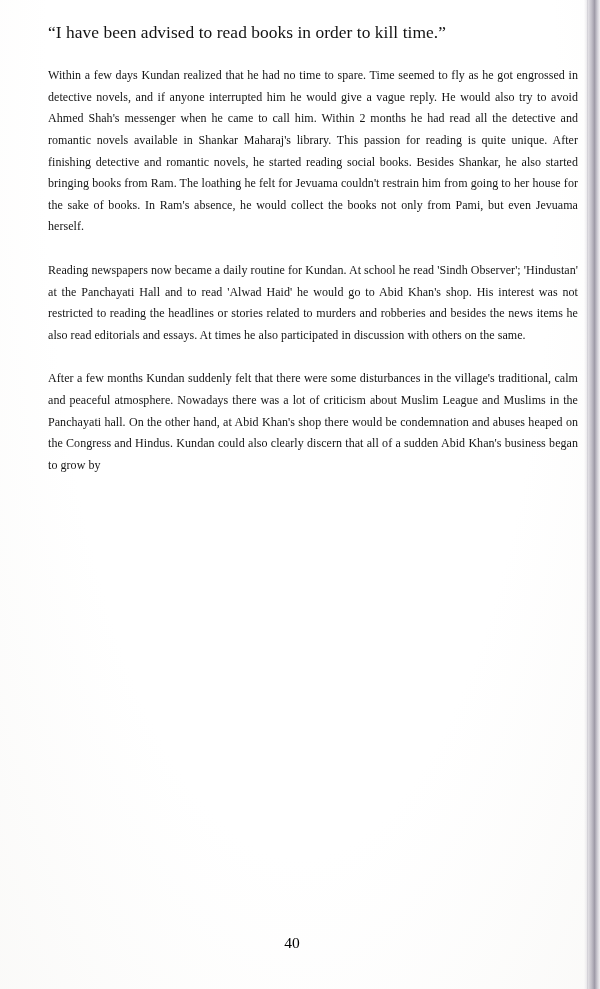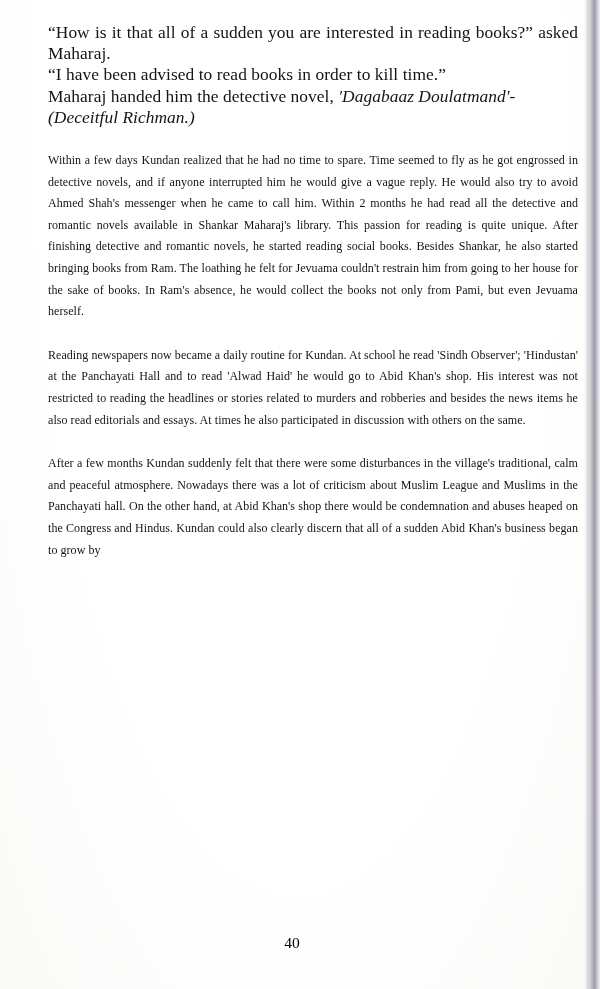--- a/index.html
+++ b/index.html
@@ -128,23 +128,21 @@
 </head>
 <body>
 
 <div class="page">
 
   <div class="paper-tint"></div>
 
   <div class="text-column">
 
     <div class="block dialogue">
-      <p>“How is it that all of a sudden you are interested in reading books?” asked Maharaj.</p>
       <p>“I have been advised to read books in order to kill time.”</p>
-      <p><span>Maharaj handed him the detective novel, </span><span class="ital">'Dagabaaz Doulatmand'-</span><br><span class="ital">(Deceitful Richman.)</span></p>
     </div>
 
     <p class="block prose">Within a few days Kundan realized that he had no time to spare. Time seemed to fly as he got engrossed in detective novels, and if anyone interrupted him he would give a vague reply. He would also try to avoid Ahmed Shah's messenger when he came to call him. Within 2 months he had read all the detective and romantic novels available in Shankar Maharaj's library. This passion for reading is quite unique. After finishing detective and romantic novels, he started reading social books. Besides Shankar, he also started bringing books from Ram. The loathing he felt for Jevuama couldn't restrain him from going to her house for the sake of books. In Ram's absence, he would collect the books not only from Pami, but even Jevuama herself.</p>
     <p class="block prose">Reading newspapers now became a daily routine for Kundan. At school he read 'Sindh Observer'; 'Hindustan' at the Panchayati Hall and to read 'Alwad Haid' he would go to Abid Khan's shop. His interest was not restricted to reading the headlines or stories related to murders and robberies and besides the news items he also read editorials and essays. At times he also participated in discussion with others on the same.</p>
     <p class="block prose">After a few months Kundan suddenly felt that there were some disturbances in the village's traditional, calm and peaceful atmosphere. Nowadays there was a lot of criticism about Muslim League and Muslims in the Panchayati hall. On the other hand, at Abid Khan's shop there would be condemnation and abuses heaped on the Congress and Hindus. Kundan could also clearly discern that all of a sudden Abid Khan's business began to grow by</p>
 
   </div>
 
   <div class="folio">40</div>
 

